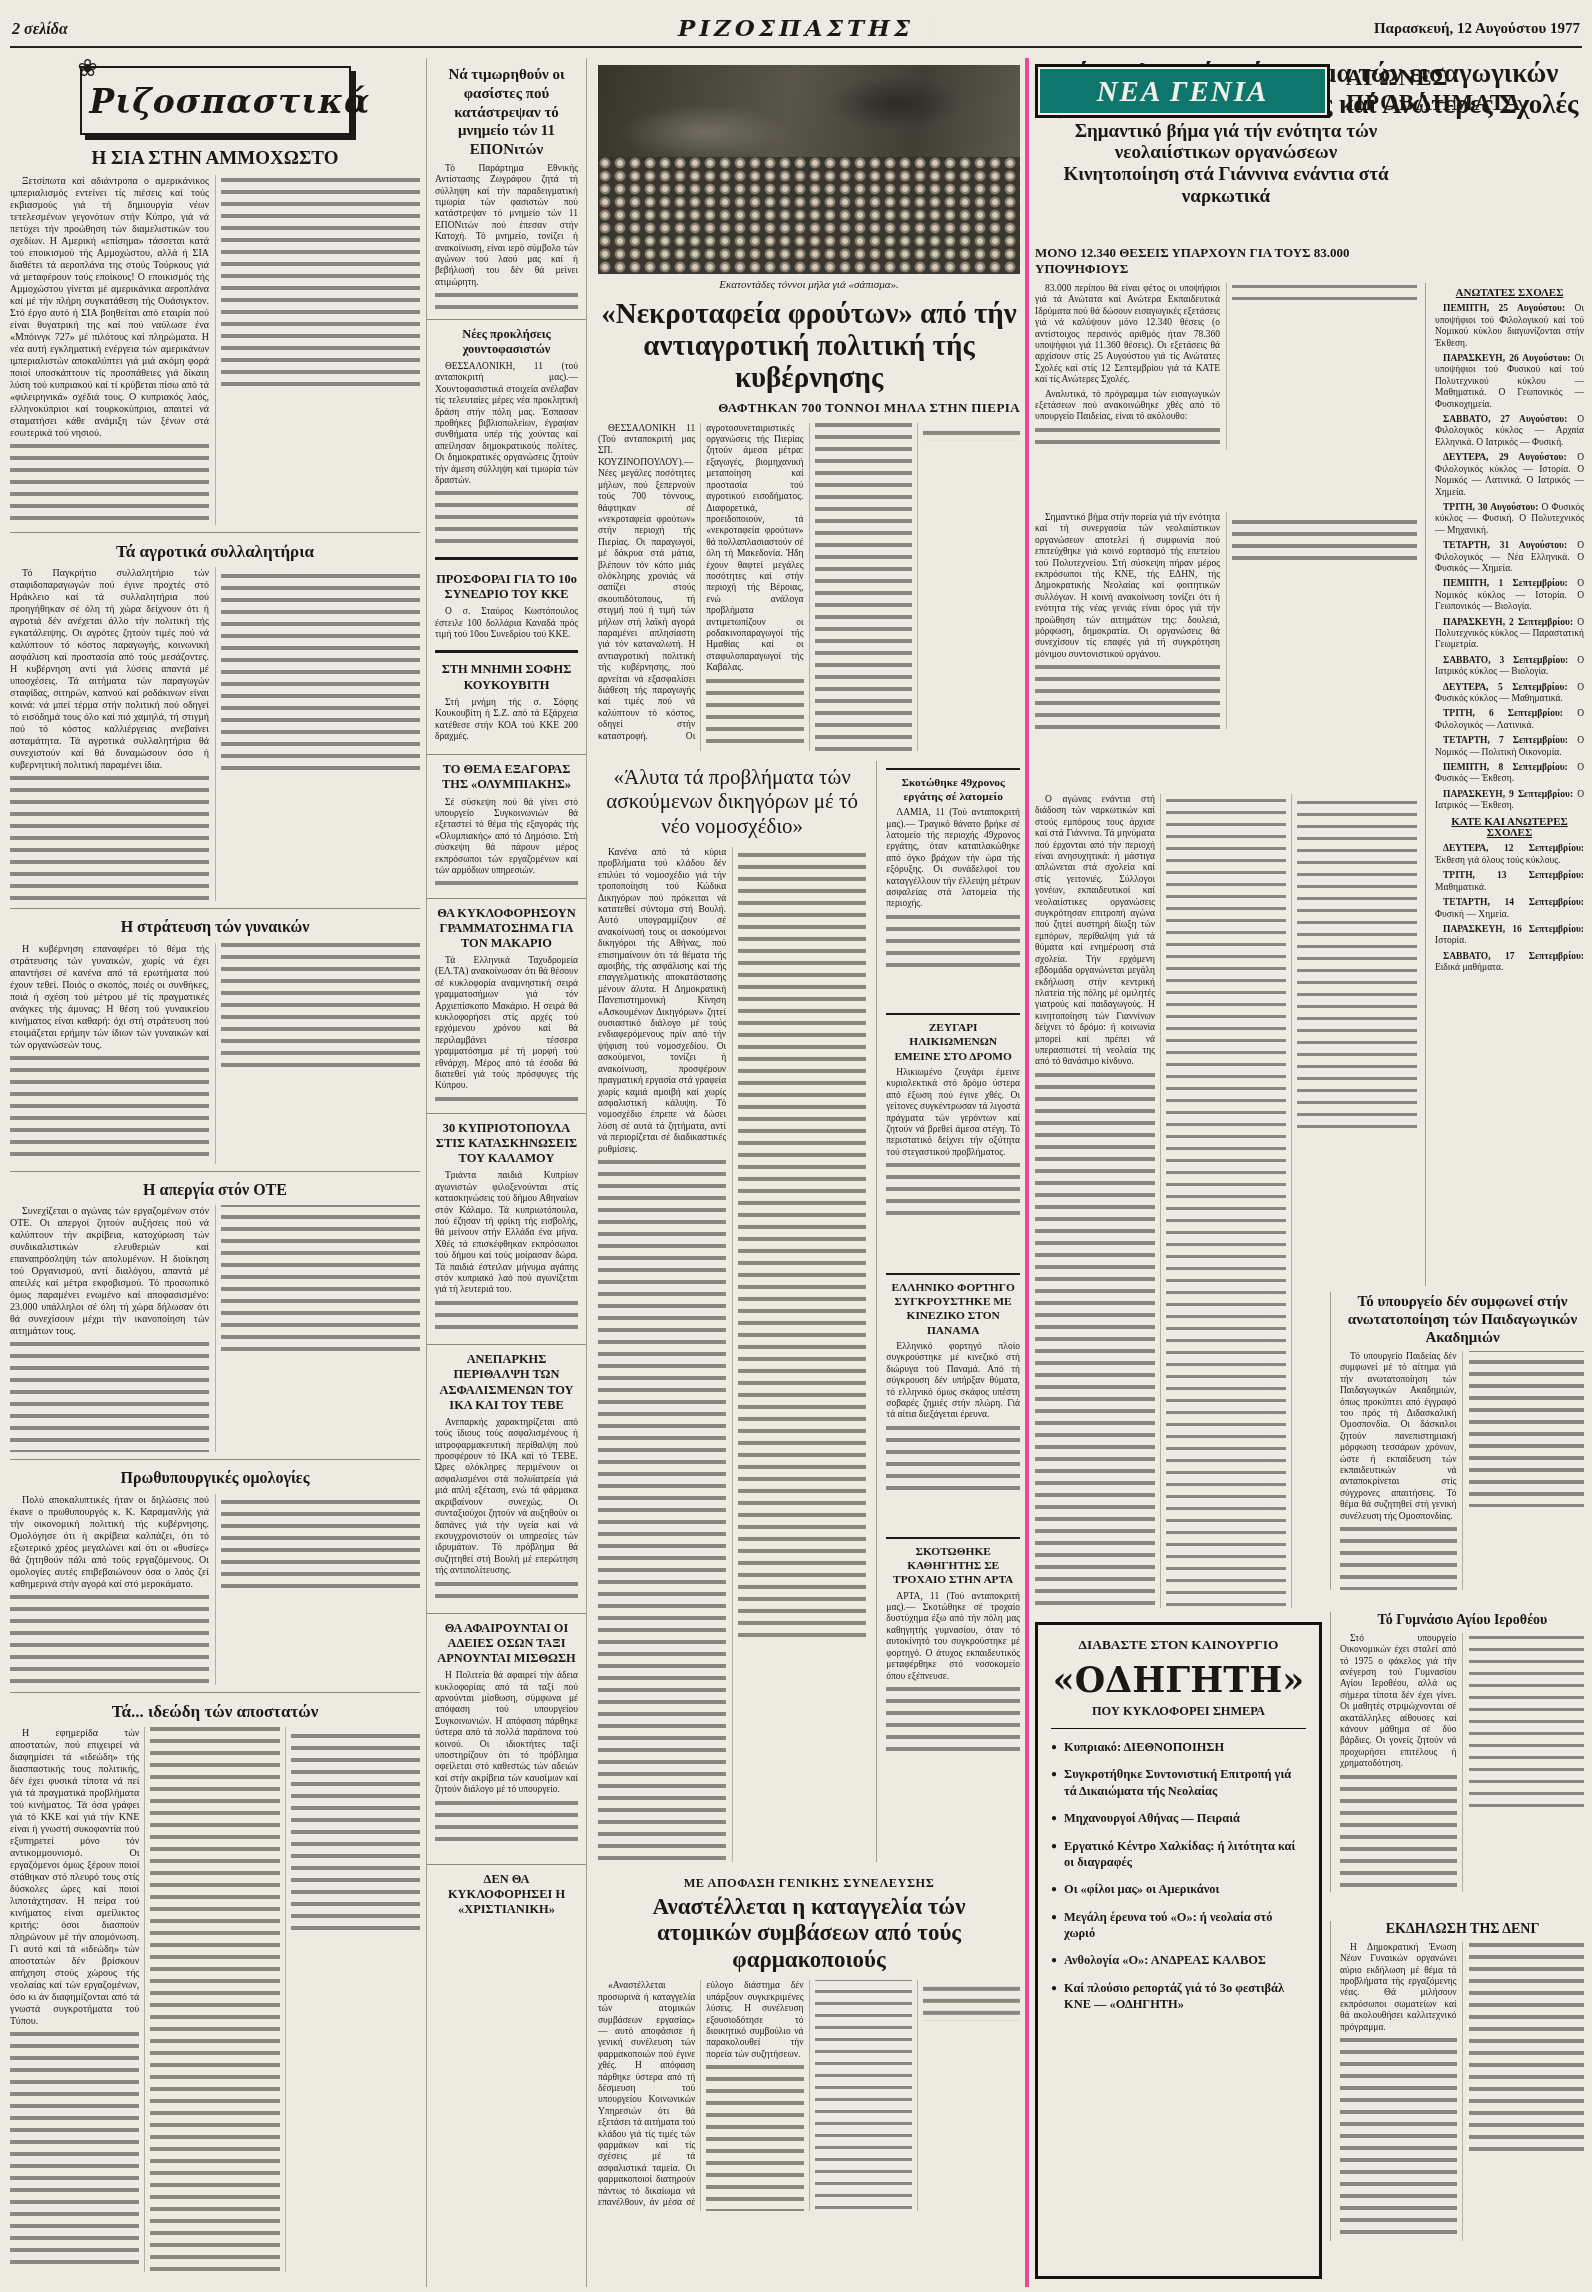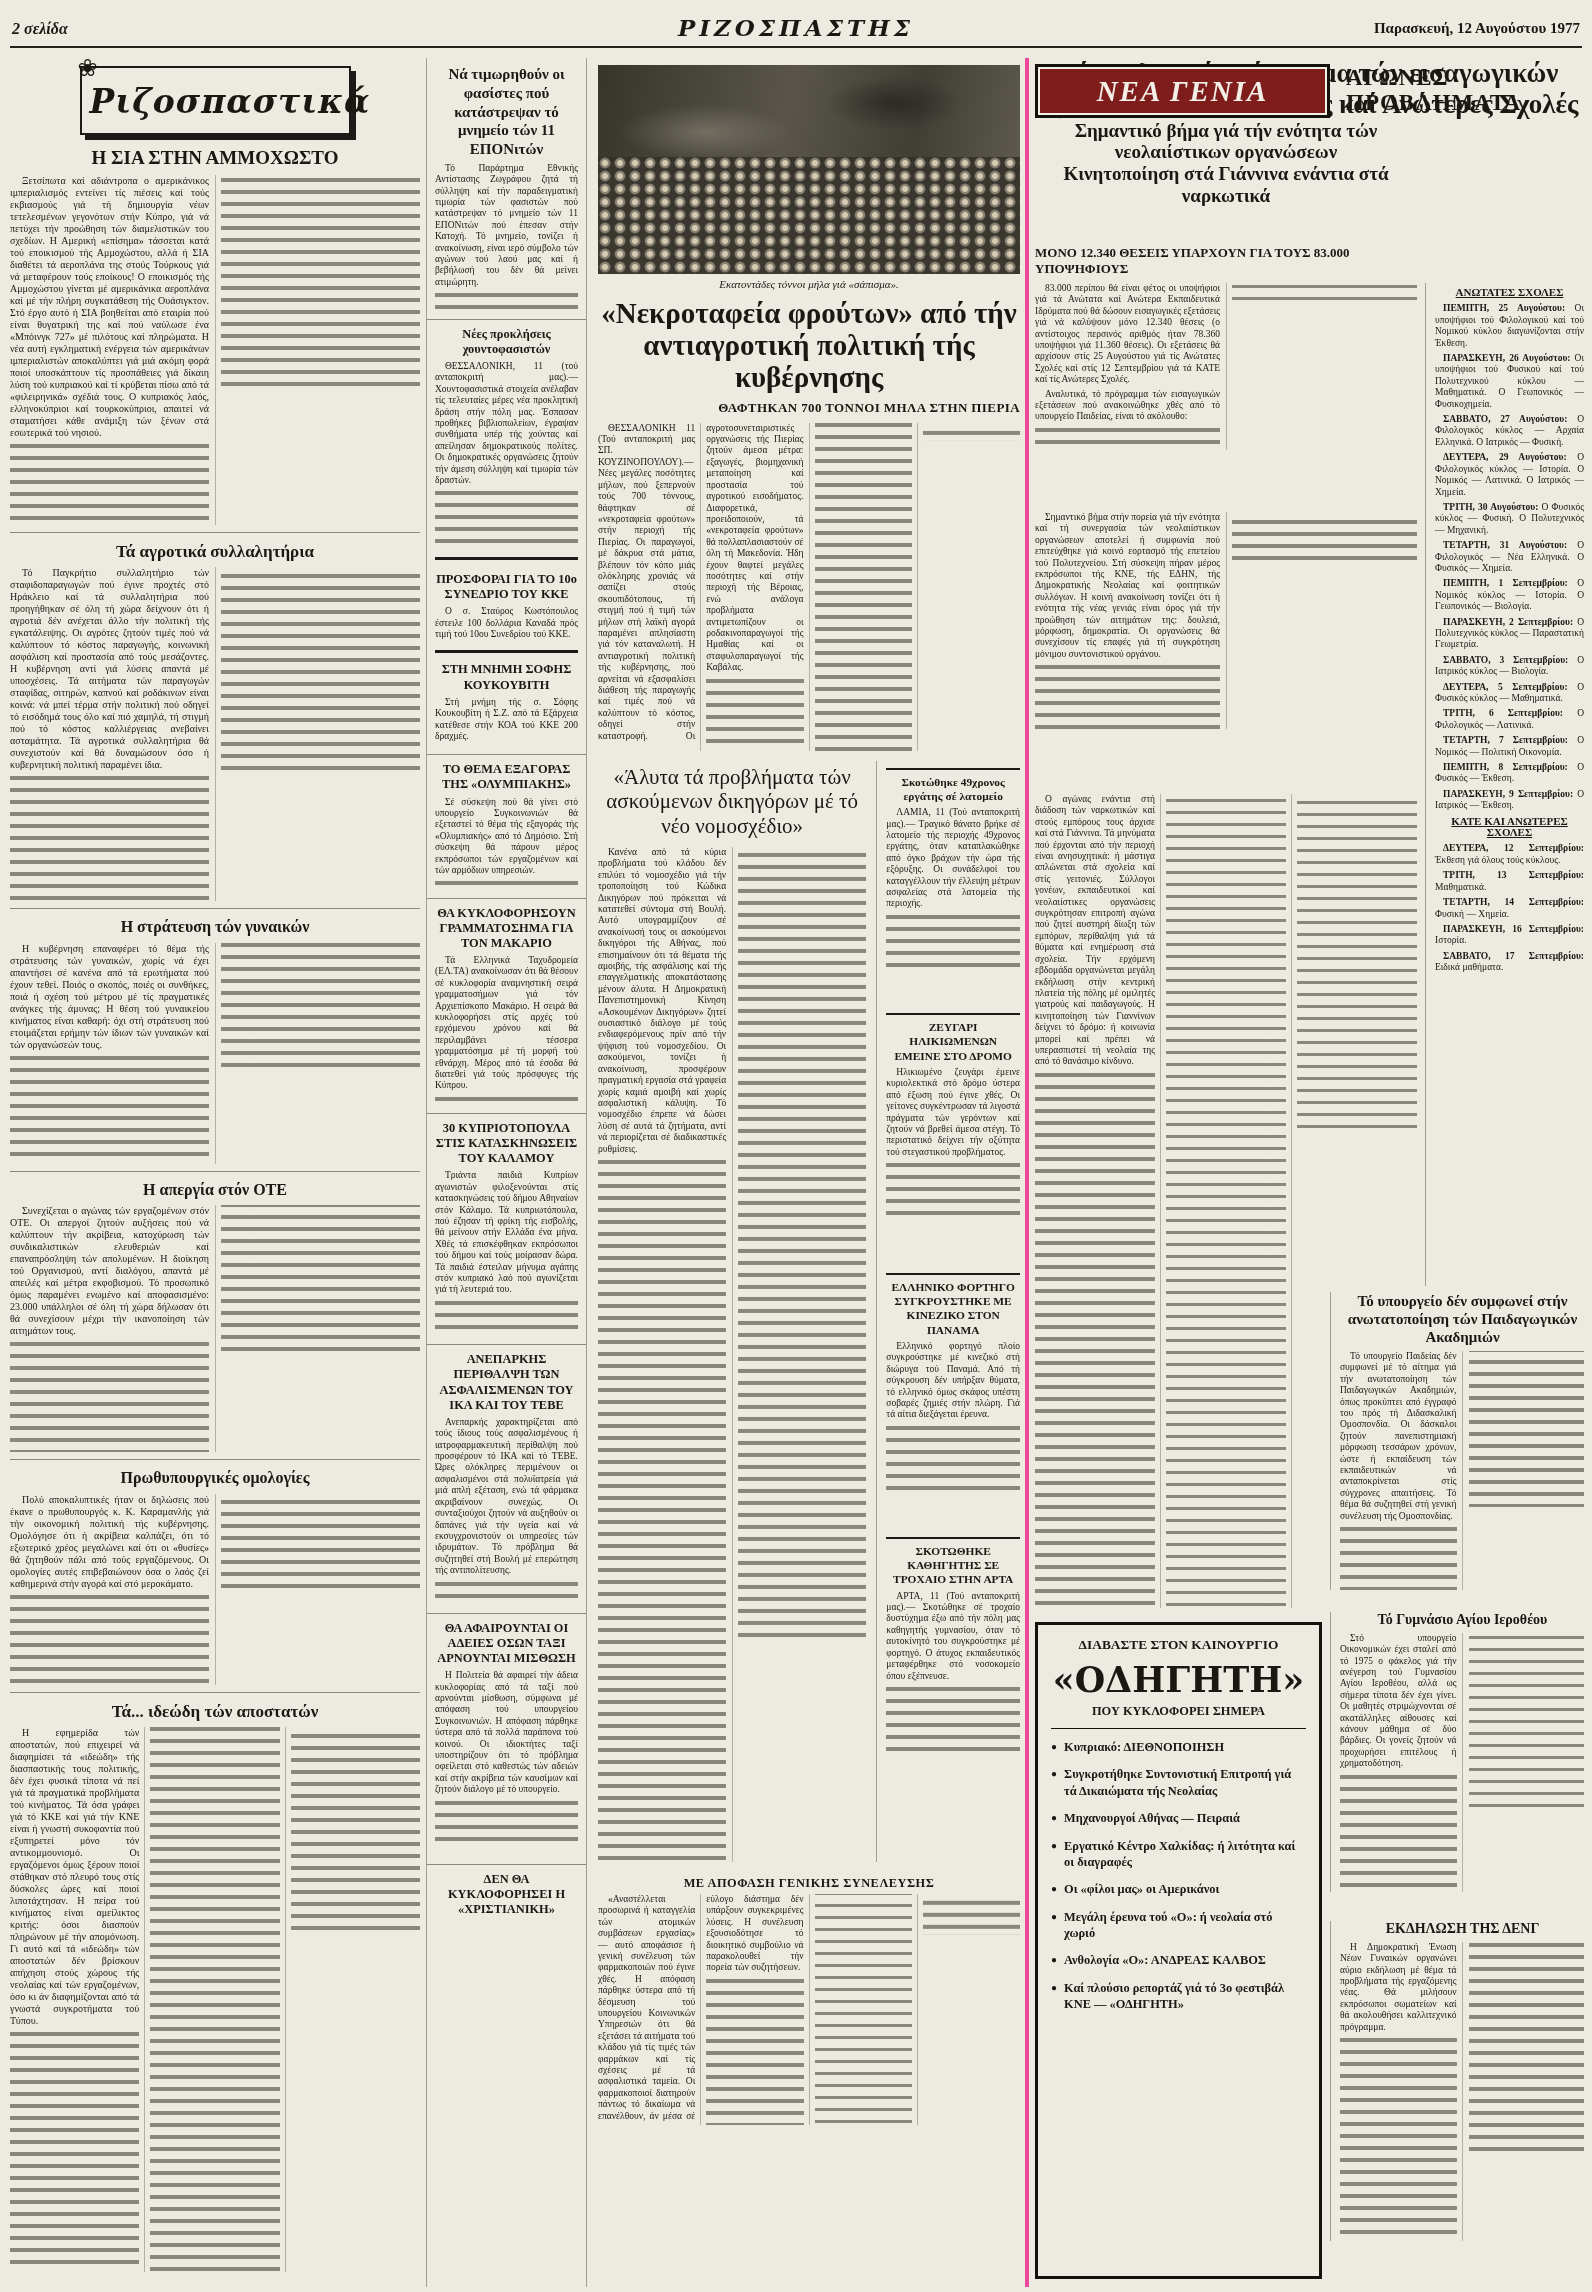--- a/index.html
+++ b/index.html
@@ -53,21 +53,21 @@
   .lawyers{width:271px}
   .l-head{font-size:21px;font-weight:normal;text-align:center;line-height:1.18;margin:4px auto 8px;width:96%}
   .briefs{width:145px;border-left:1px solid #a49e91;padding-left:9px}
   .bhead{font-weight:bold;font-size:11.4px;text-align:center;line-height:1.25;margin:5px 0 4px}
   .brule{border-top:2px solid #1c1a17;margin:7px 0 5px}
   .ph-kick{font-weight:bold;font-size:12.4px;text-align:center;margin:14px 0 3px;letter-spacing:0.5px}
   .ph-head{font-size:23px;font-weight:bold;text-align:center;line-height:1.15;margin:0 auto 7px;width:95%}
   
   #rightR>div{position:absolute}
   .banner{display:flex;gap:16px;height:54px;top:6px;left:0;width:549px}
-  .banner .box{background:#7f1d1d;color:#f2efe7;font-weight:bold;font-style:italic;font-size:29px;display:flex;align-items:center;justify-content:center;width:295px;letter-spacing:2px;box-shadow:inset 0 0 0 3px #15120e,inset 0 0 0 5px #f2efe7}
+  .banner .box{background:#0f766e;color:#f2efe7;font-weight:bold;font-style:italic;font-size:29px;display:flex;align-items:center;justify-content:center;width:295px;letter-spacing:2px;box-shadow:inset 0 0 0 3px #15120e,inset 0 0 0 5px #f2efe7}
   .banner .agones{font-weight:bold;font-size:23px;line-height:1.08;display:flex;flex-direction:column;justify-content:center;letter-spacing:1px}
   .r-head{top:70px;left:0;width:549px;font-size:27px;font-weight:bold;line-height:1.14;text-align:center}
   .r-kick{top:187px;left:0;width:382px;font-size:13px;font-weight:bold}
   .r-intro{top:225px;left:0;width:382px;height:167px}
   .rsub{font-size:19px;font-weight:bold;text-align:center;line-height:1.15}
   .u-head{top:402px;left:0;width:382px}
   .u-body{top:454px;left:0;width:382px;height:217px}
   .d-head{top:685px;left:0;width:382px}
   .d-body{top:736px;left:0;width:382px;height:814px}
   .sched{top:225px;left:390px;width:159px;height:1003px;border-left:1px solid #a49e91;padding-left:9px;font-size:9.5px;line-height:11.4px;text-align:justify;overflow:hidden}
@@ -254,20 +254,21 @@
       <div class="brule"></div>
       <h3 class="bhead">ΣΚΟΤΩΘΗΚΕ ΚΑΘΗΓΗΤΗΣ ΣΕ ΤΡΟΧΑΙΟ ΣΤΗΝ ΑΡΤΑ</h3>
       <div class="bts" style="height:189px">
         <p>ΑΡΤΑ, 11 (Τού ανταποκριτή μας).— Σκοτώθηκε σέ τροχαίο δυστύχημα έξω από τήν πόλη μας καθηγητής γυμνασίου, όταν τό αυτοκίνητό του συγκρούστηκε μέ φορτηγό. Ο άτυχος εκπαιδευτικός μεταφέρθηκε στό νοσοκομείο όπου εξέπνευσε.</p>
         <div class="sim" style="height:70px"></div>
       </div>
     </div>
   </div>
 
   <div class="ph-kick">ΜΕ ΑΠΟΦΑΣΗ ΓΕΝΙΚΗΣ ΣΥΝΕΛΕΥΣΗΣ</div>
+  <h2 class="ph-head">Αναστέλλεται η καταγγελία τών ατομικών συμβάσεων από τούς φαρμακοποιούς</h2>
   <div class="bts c4" style="height:231px">
     <p>«Αναστέλλεται προσωρινά ή καταγγελία τών ατομικών συμβάσεων εργασίας» — αυτό αποφάσισε ή γενική συνέλευση τών φαρμακοποιών πού έγινε χθές. Η απόφαση πάρθηκε ύστερα από τή δέσμευση τού υπουργείου Κοινωνικών Υπηρεσιών ότι θά εξετάσει τά αιτήματα τού κλάδου γιά τίς τιμές τών φαρμάκων καί τίς σχέσεις μέ τά ασφαλιστικά ταμεία. Οι φαρμακοποιοί διατηρούν πάντως τό δικαίωμα νά επανέλθουν, άν μέσα σέ εύλογο διάστημα δέν υπάρξουν συγκεκριμένες λύσεις. Η συνέλευση εξουσιοδότησε τό διοικητικό συμβούλιο νά παρακολουθεί τήν πορεία τών συζητήσεων.</p>
     <div class="sim" style="height:418px"></div>
   </div>
 </div>
 
 <div class="region" id="rightR">
   <div class="banner">
     <div class="box">ΝΕΑ ΓΕΝΙΑ</div>
     <div class="agones">

